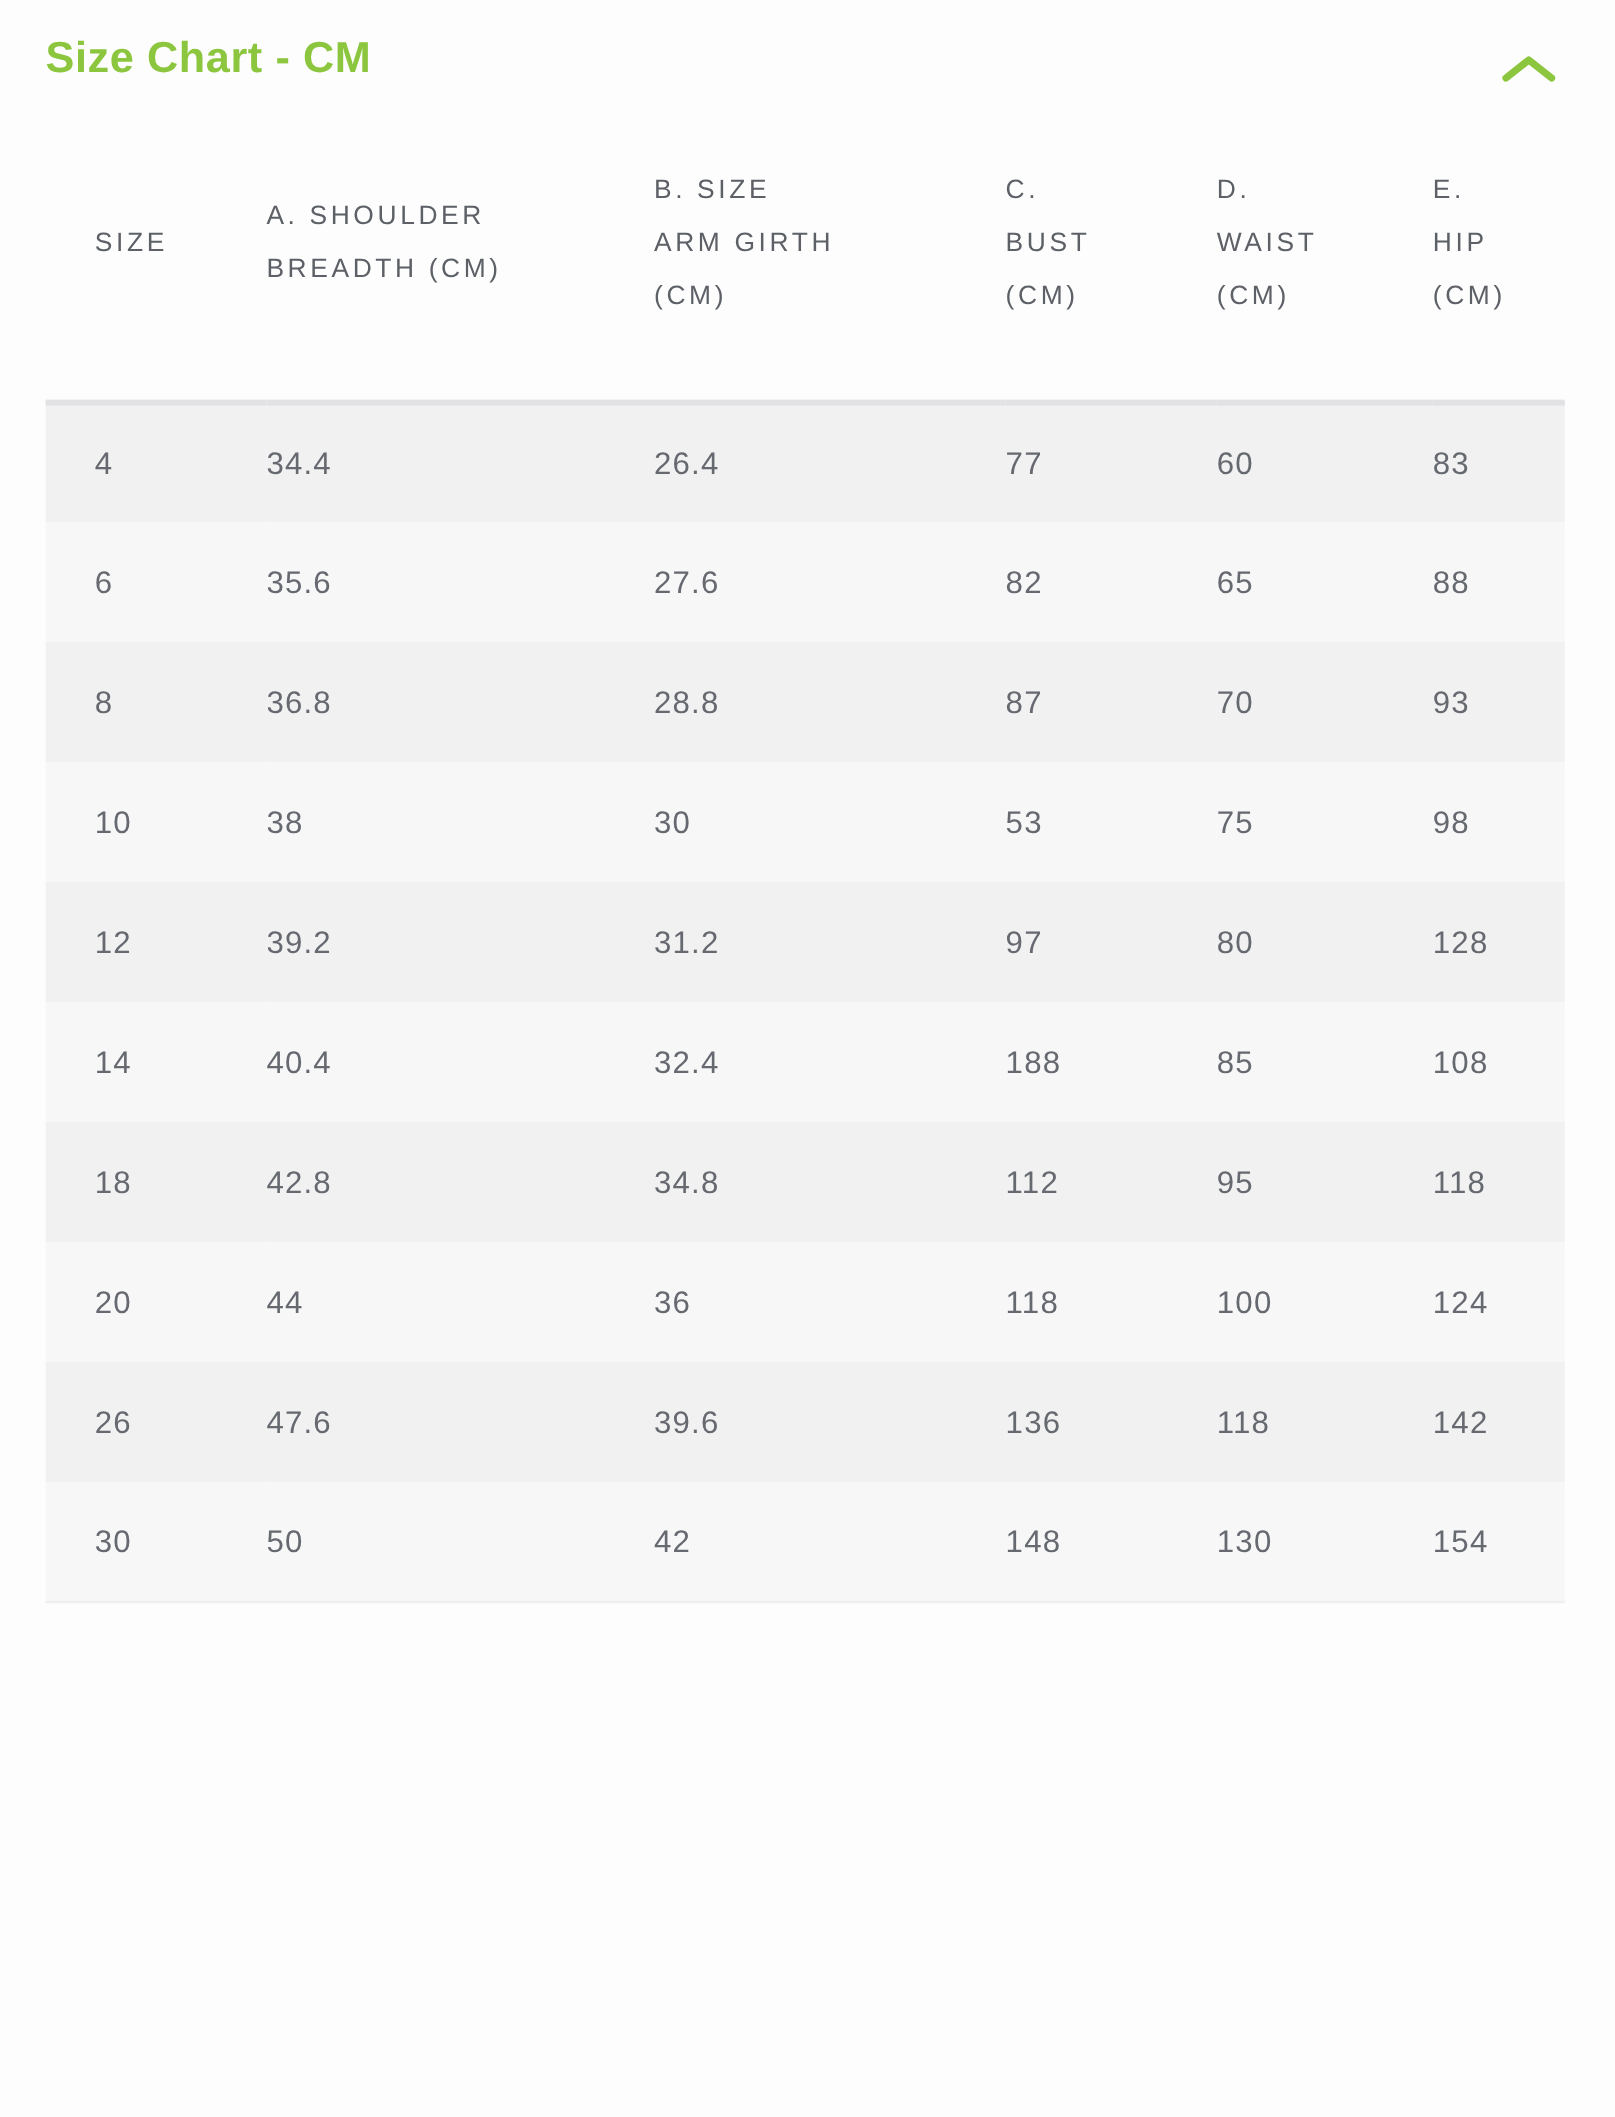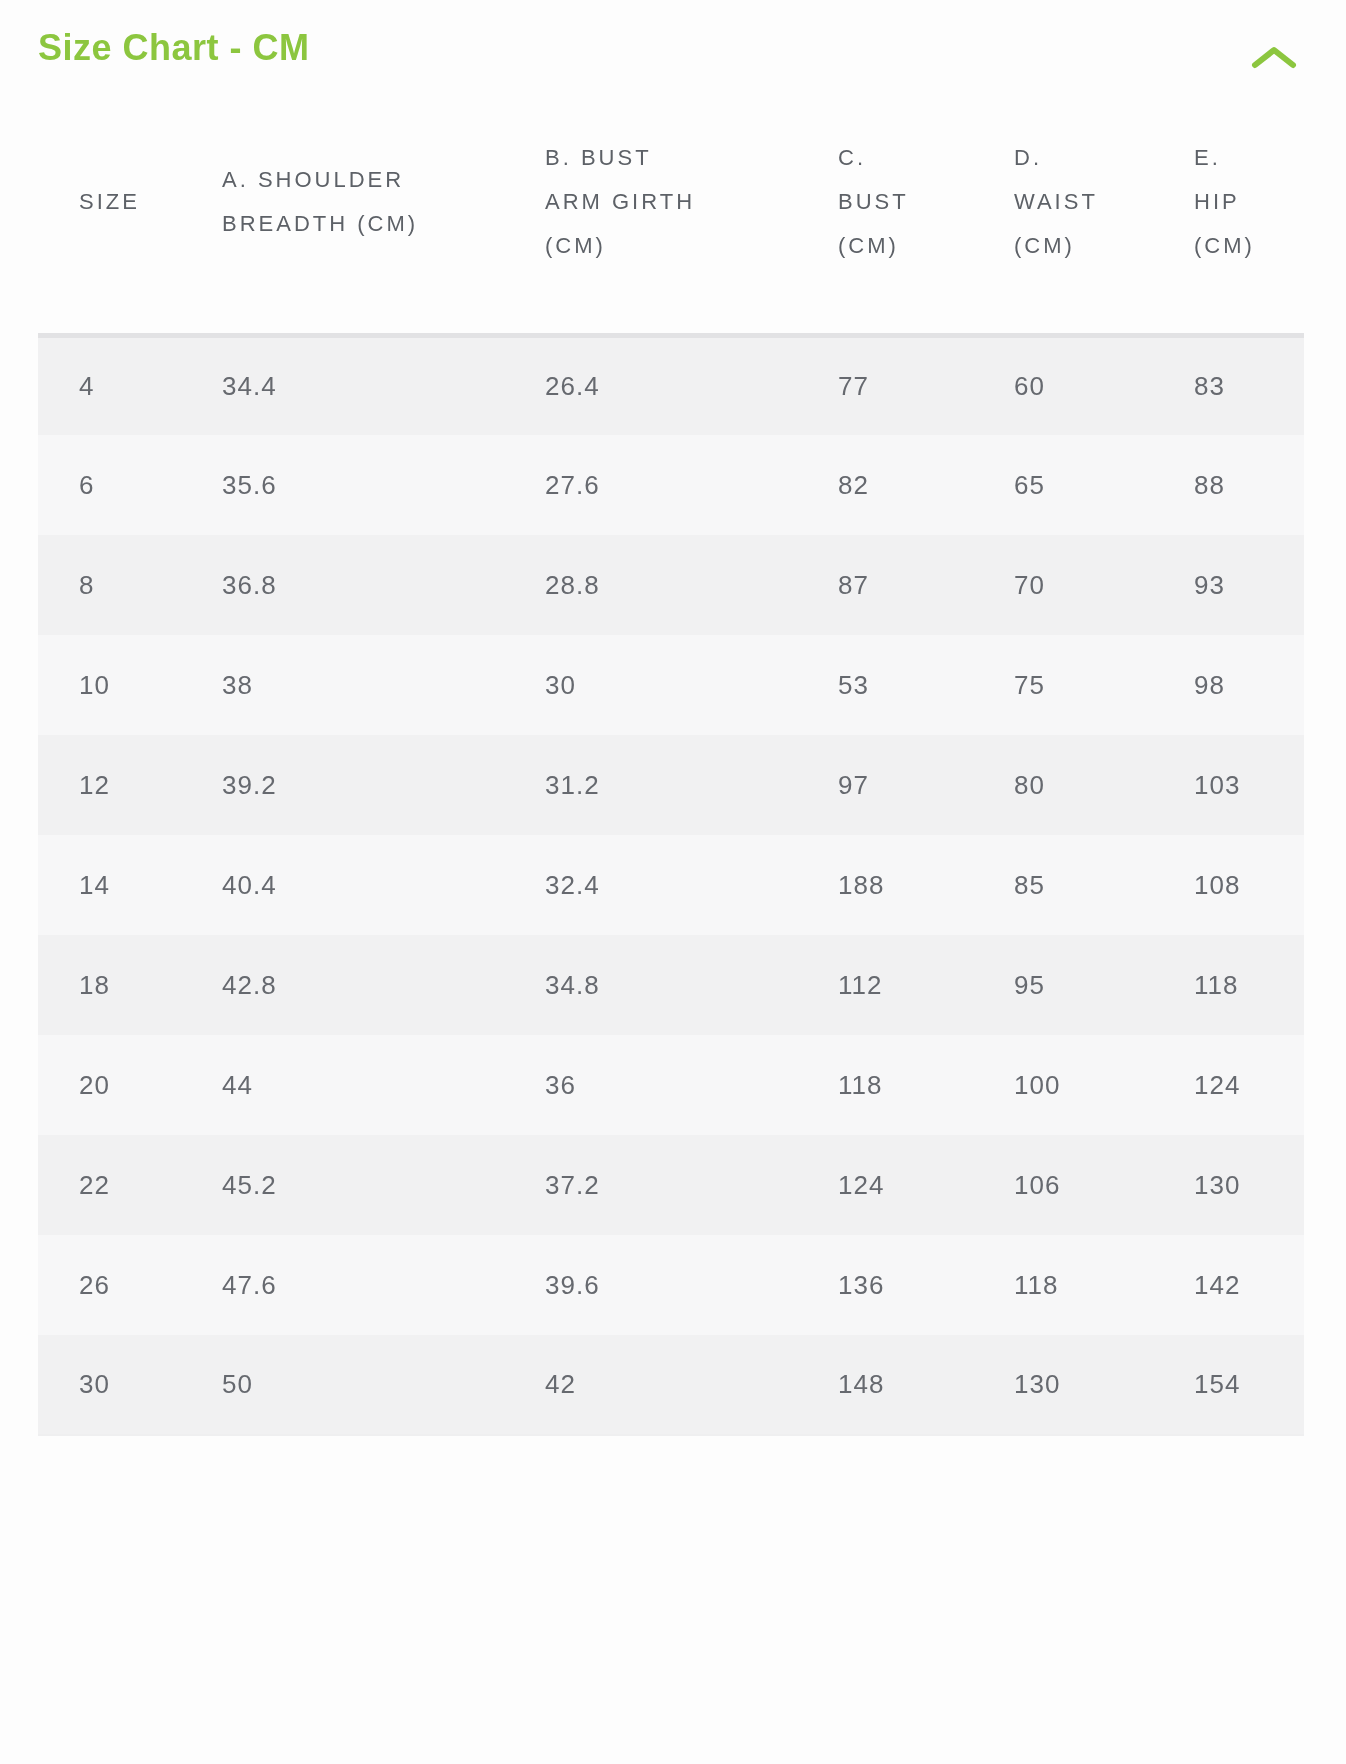--- a/index.html
+++ b/index.html
@@ -99,21 +99,21 @@
         <col class="c3">
       <col class="c4">
         <col class="c5">
         <col class="c6">
     </colgroup>
     <thead>
       <tr>
         <th>SIZE</th>
         <th>A. SHOULDER
 BREADTH (CM)</th>
-        <th>B. BUST
+        <th>B. SIZE
 ARM GIRTH
 (CM)</th>
         <th>C.
 BUST
 (CM)</th>
         <th>D.
 WAIST
 (CM)</th>
         <th>E.
 HIP
@@ -152,21 +152,21 @@
           <td>53</td>
           <td>75</td>
           <td>98</td>
         </tr>
         <tr>
           <td>12</td>
           <td>39.2</td>
           <td>31.2</td>
           <td>97</td>
           <td>80</td>
-          <td>103</td>
+          <td>128</td>
         </tr>
         <tr>
           <td>14</td>
           <td>40.4</td>
           <td>32.4</td>
           <td>188</td>
           <td>85</td>
           <td>108</td>
         </tr>
         <tr>
@@ -179,28 +179,20 @@
         </tr>
         <tr>
           <td>20</td>
           <td>44</td>
           <td>36</td>
           <td>118</td>
           <td>100</td>
           <td>124</td>
         </tr>
         <tr>
-          <td>22</td>
-          <td>45.2</td>
-          <td>37.2</td>
-          <td>124</td>
-          <td>106</td>
-          <td>130</td>
-        </tr>
-        <tr>
           <td>26</td>
           <td>47.6</td>
           <td>39.6</td>
           <td>136</td>
           <td>118</td>
           <td>142</td>
         </tr>
         <tr>
           <td>30</td>
           <td>50</td>

